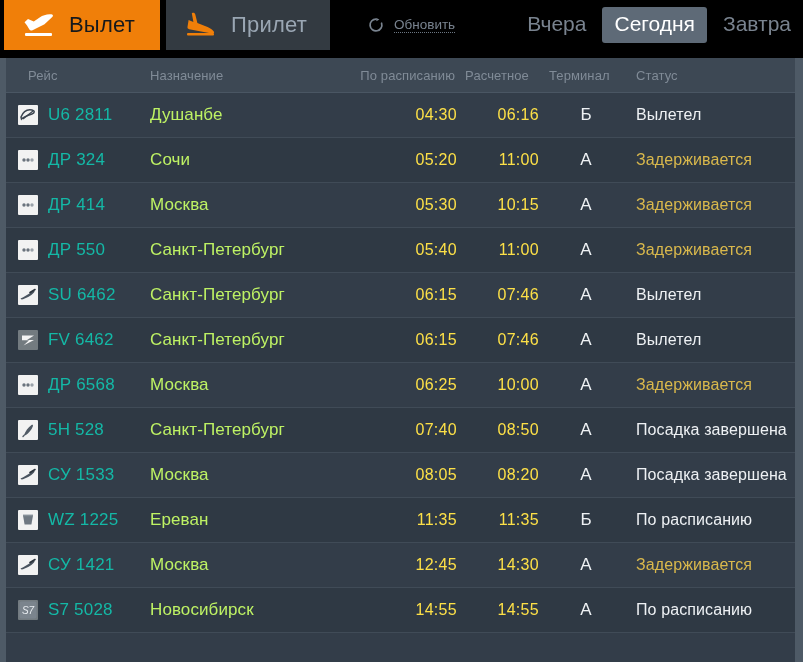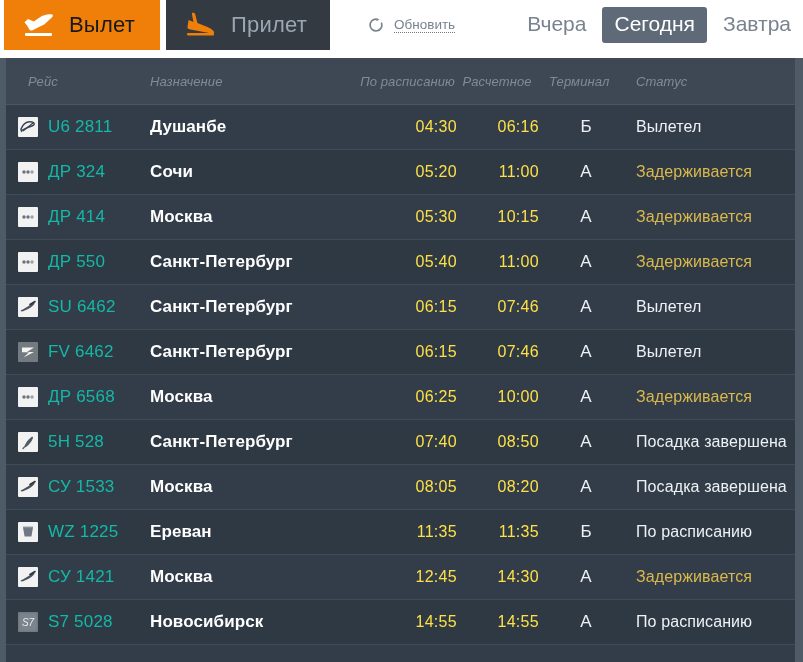--- a/index.html
+++ b/index.html
@@ -20,21 +20,21 @@
     height: 662px;
     background: #4e5a66;
     overflow: hidden;
   }
 
   
   .topbar {
     position: relative;
     height: 58px;
     width: 803px;
-    background: #ffffff;
+    background: #000000;
     display: flex;
     align-items: flex-start;
   }
 
   .tab {
     height: 50px;
     display: flex;
     align-items: center;
     gap: 11px;
     padding: 0 23px 0 16px;
@@ -104,26 +104,25 @@
     position: absolute;
     left: 6px;
     top: 58px;
     width: 789px;
     height: 604px;
     background: #333d49;
     overflow: hidden;
   }
 
   .thead {
-    height: 47px;
+    height: 35px;
     display: flex;
     align-items: center;
     background: #3d4854;
     border-bottom: 1px solid #4a5663;
-    font-style: italic;
   }
   .thead .cell {
     font-size: 13px;
     color: #808b97;
     letter-spacing: .1px;
     white-space: nowrap;
   }
 
   .row {
     height: 45px;
@@ -157,22 +156,22 @@
   }
   .logo.grey { background: #737b80; }
 
   .flightno {
     font-size: 17px;
     color: #14b8a6;
     letter-spacing: .2px;
   }
   .dest {
     font-size: 17px;
-    font-weight: bold;
-    color: #ffffff;
+    font-weight: normal;
+    color: #bef264;
     letter-spacing: .1px;
   }
   .time {
     font-size: 16px;
     color: #fde047;
     letter-spacing: .3px;
   }
   .term {
     font-size: 17px;
     color: #eef1f4;

